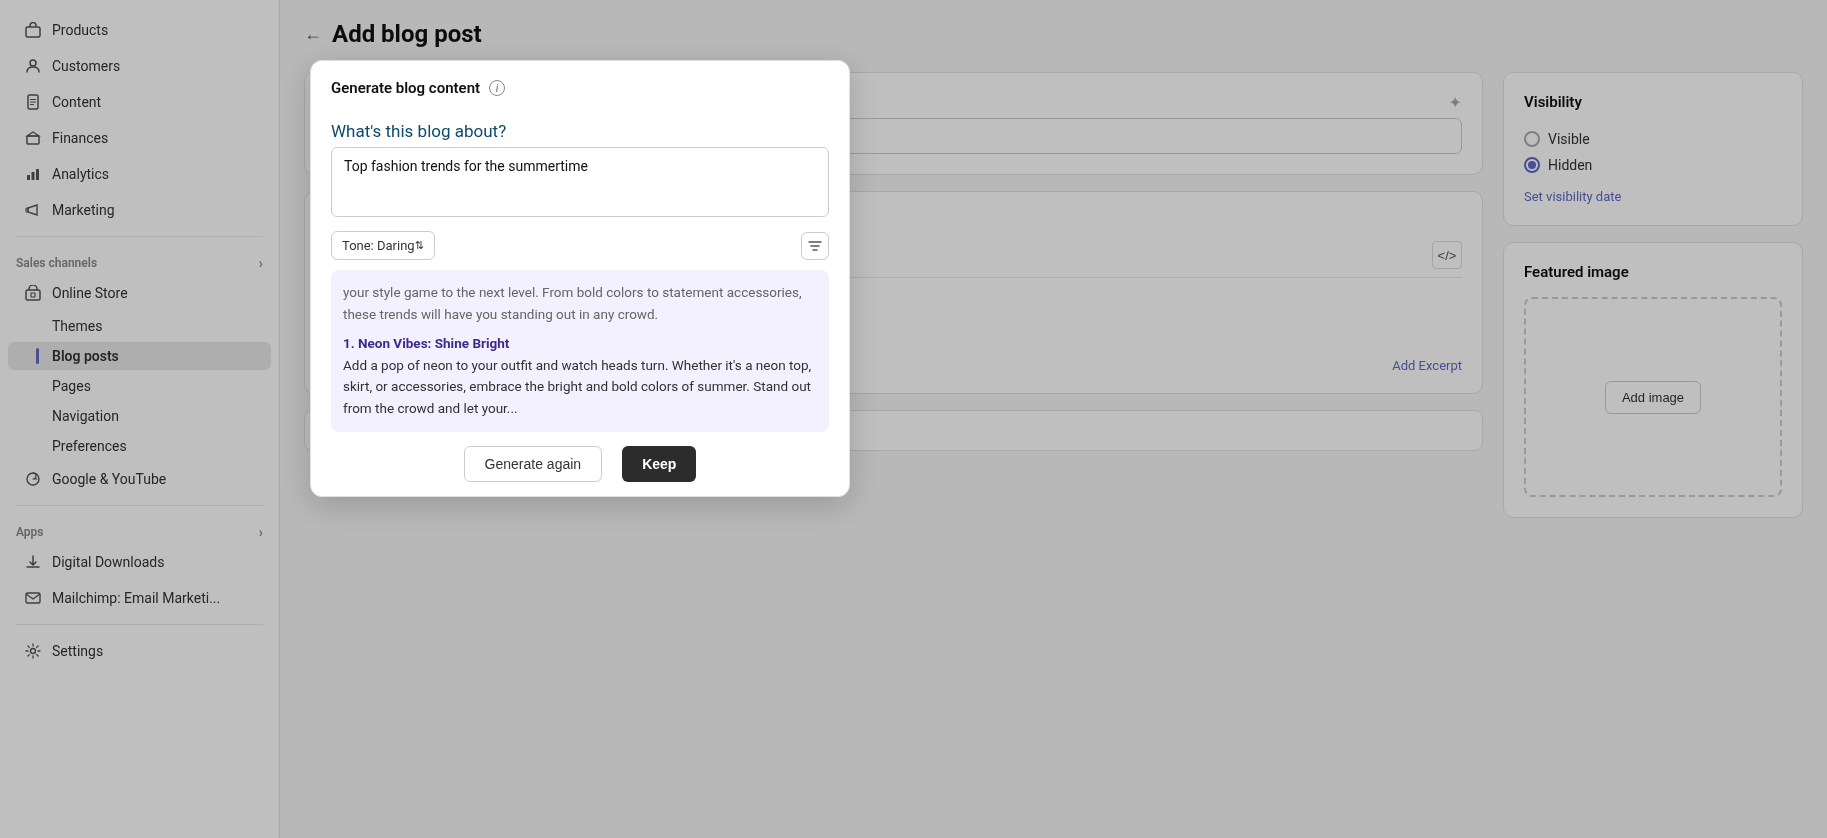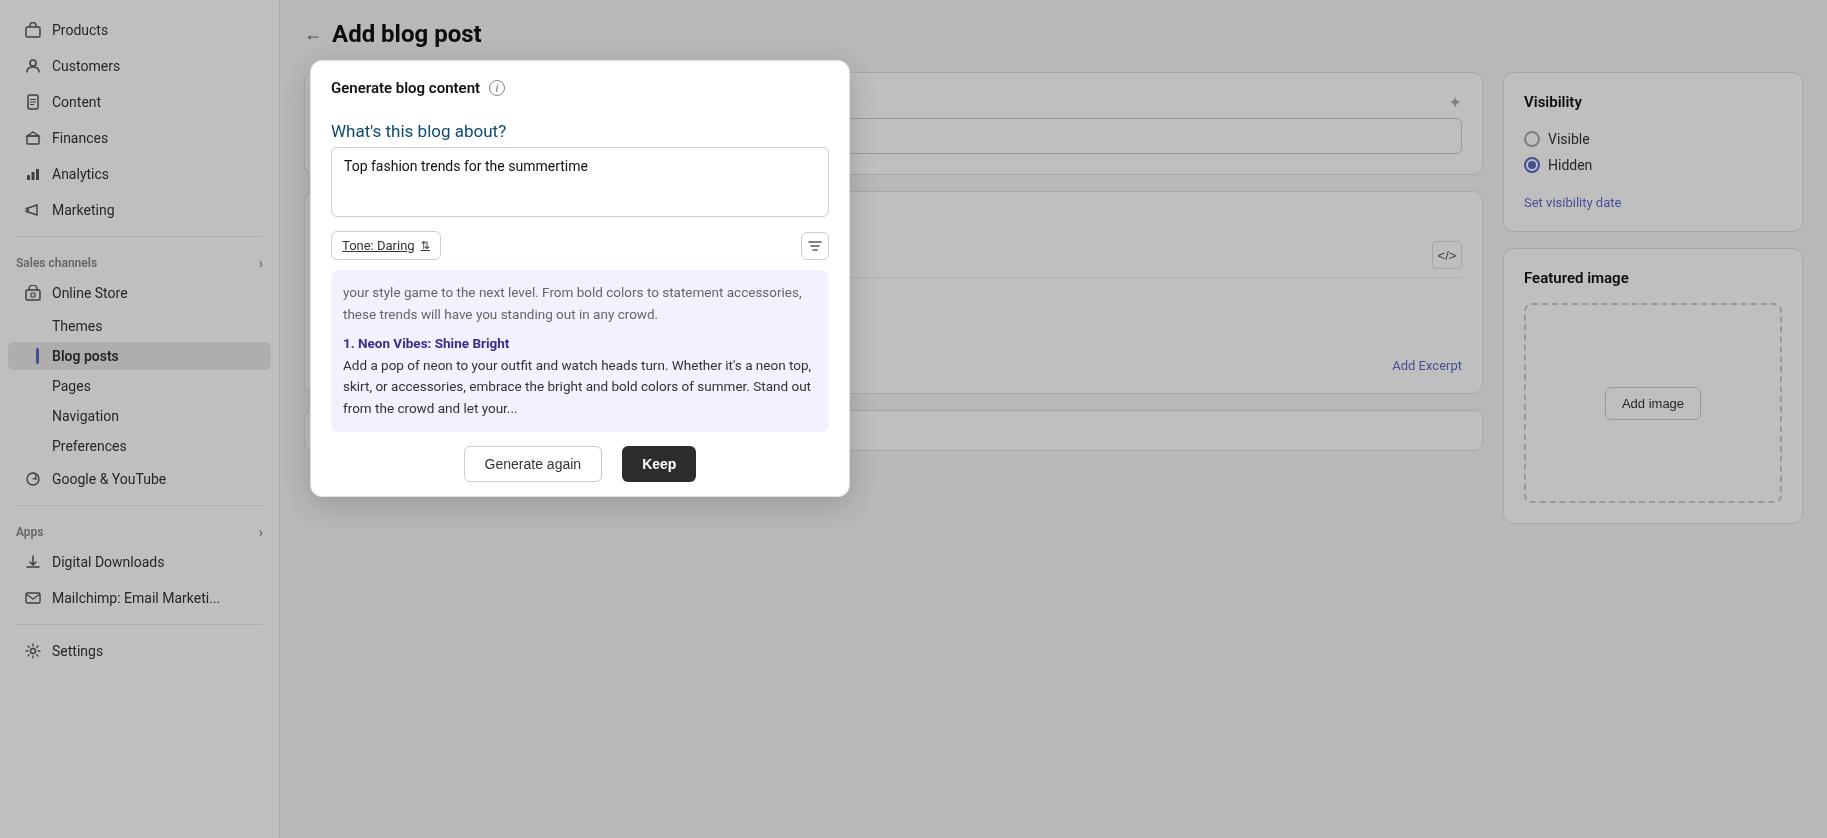--- a/index.html
+++ b/index.html
@@ -168,21 +168,21 @@
     
     .visibility-card { background: #fff; border: 1px solid #e0e0e0; border-radius: 10px; padding: 20px; margin-bottom: 16px; }
     .visibility-title { font-size: 15px; font-weight: 600; margin-bottom: 20px; color: #111; }
     .radio-option { display: flex; align-items: center; gap: 8px; margin-bottom: 10px; font-size: 14px; color: #333; cursor: pointer; }
     .radio-circle {
       width: 16px; height: 16px; border-radius: 50%; border: 2px solid #aaa;
       display: inline-flex; align-items: center; justify-content: center; flex-shrink: 0;
     }
     .radio-circle.checked { border-color: #5c6ac4; }
     .radio-circle.checked::after { content: ''; width: 8px; height: 8px; border-radius: 50%; background: #5c6ac4; }
-    .set-date-link { color: #5c6ac4; font-size: 13px; cursor: pointer; text-decoration: none; display: inline-block; margin-top: 12px; }
+    .set-date-link { color: #5c6ac4; font-size: 13px; cursor: pointer; text-decoration: none; display: inline-block; margin-top: 6px; }
 
     
     .featured-img-card { background: #fff; border: 1px solid #e0e0e0; border-radius: 10px; padding: 20px; }
     .featured-img-title { font-size: 15px; font-weight: 600; margin-bottom: 16px; color: #111; }
     .image-placeholder {
       border: 2px dashed #ccc;
       border-radius: 8px;
       height: 200px;
       display: flex;
       align-items: center;
@@ -250,29 +250,27 @@
     }
     .tone-row {
       display: flex;
       align-items: center;
       justify-content: space-between;
       padding: 10px 20px;
     }
     .tone-select {
       display: flex;
       align-items: center;
-      gap: 6px;
       border: 1px solid #ccc;
       border-radius: 6px;
       padding: 6px 10px;
       font-size: 13px;
       cursor: pointer;
       background: #fff;
       color: #333;
-      text-decoration: underline;
     }
     .settings-icon {
       width: 28px; height: 28px; display: inline-flex; align-items: center; justify-content: center;
       border: 1px solid #ccc; border-radius: 6px; cursor: pointer; color: #555;
     }
 
     
     .generated-content {
       margin: 0 20px;
       padding: 12px;

